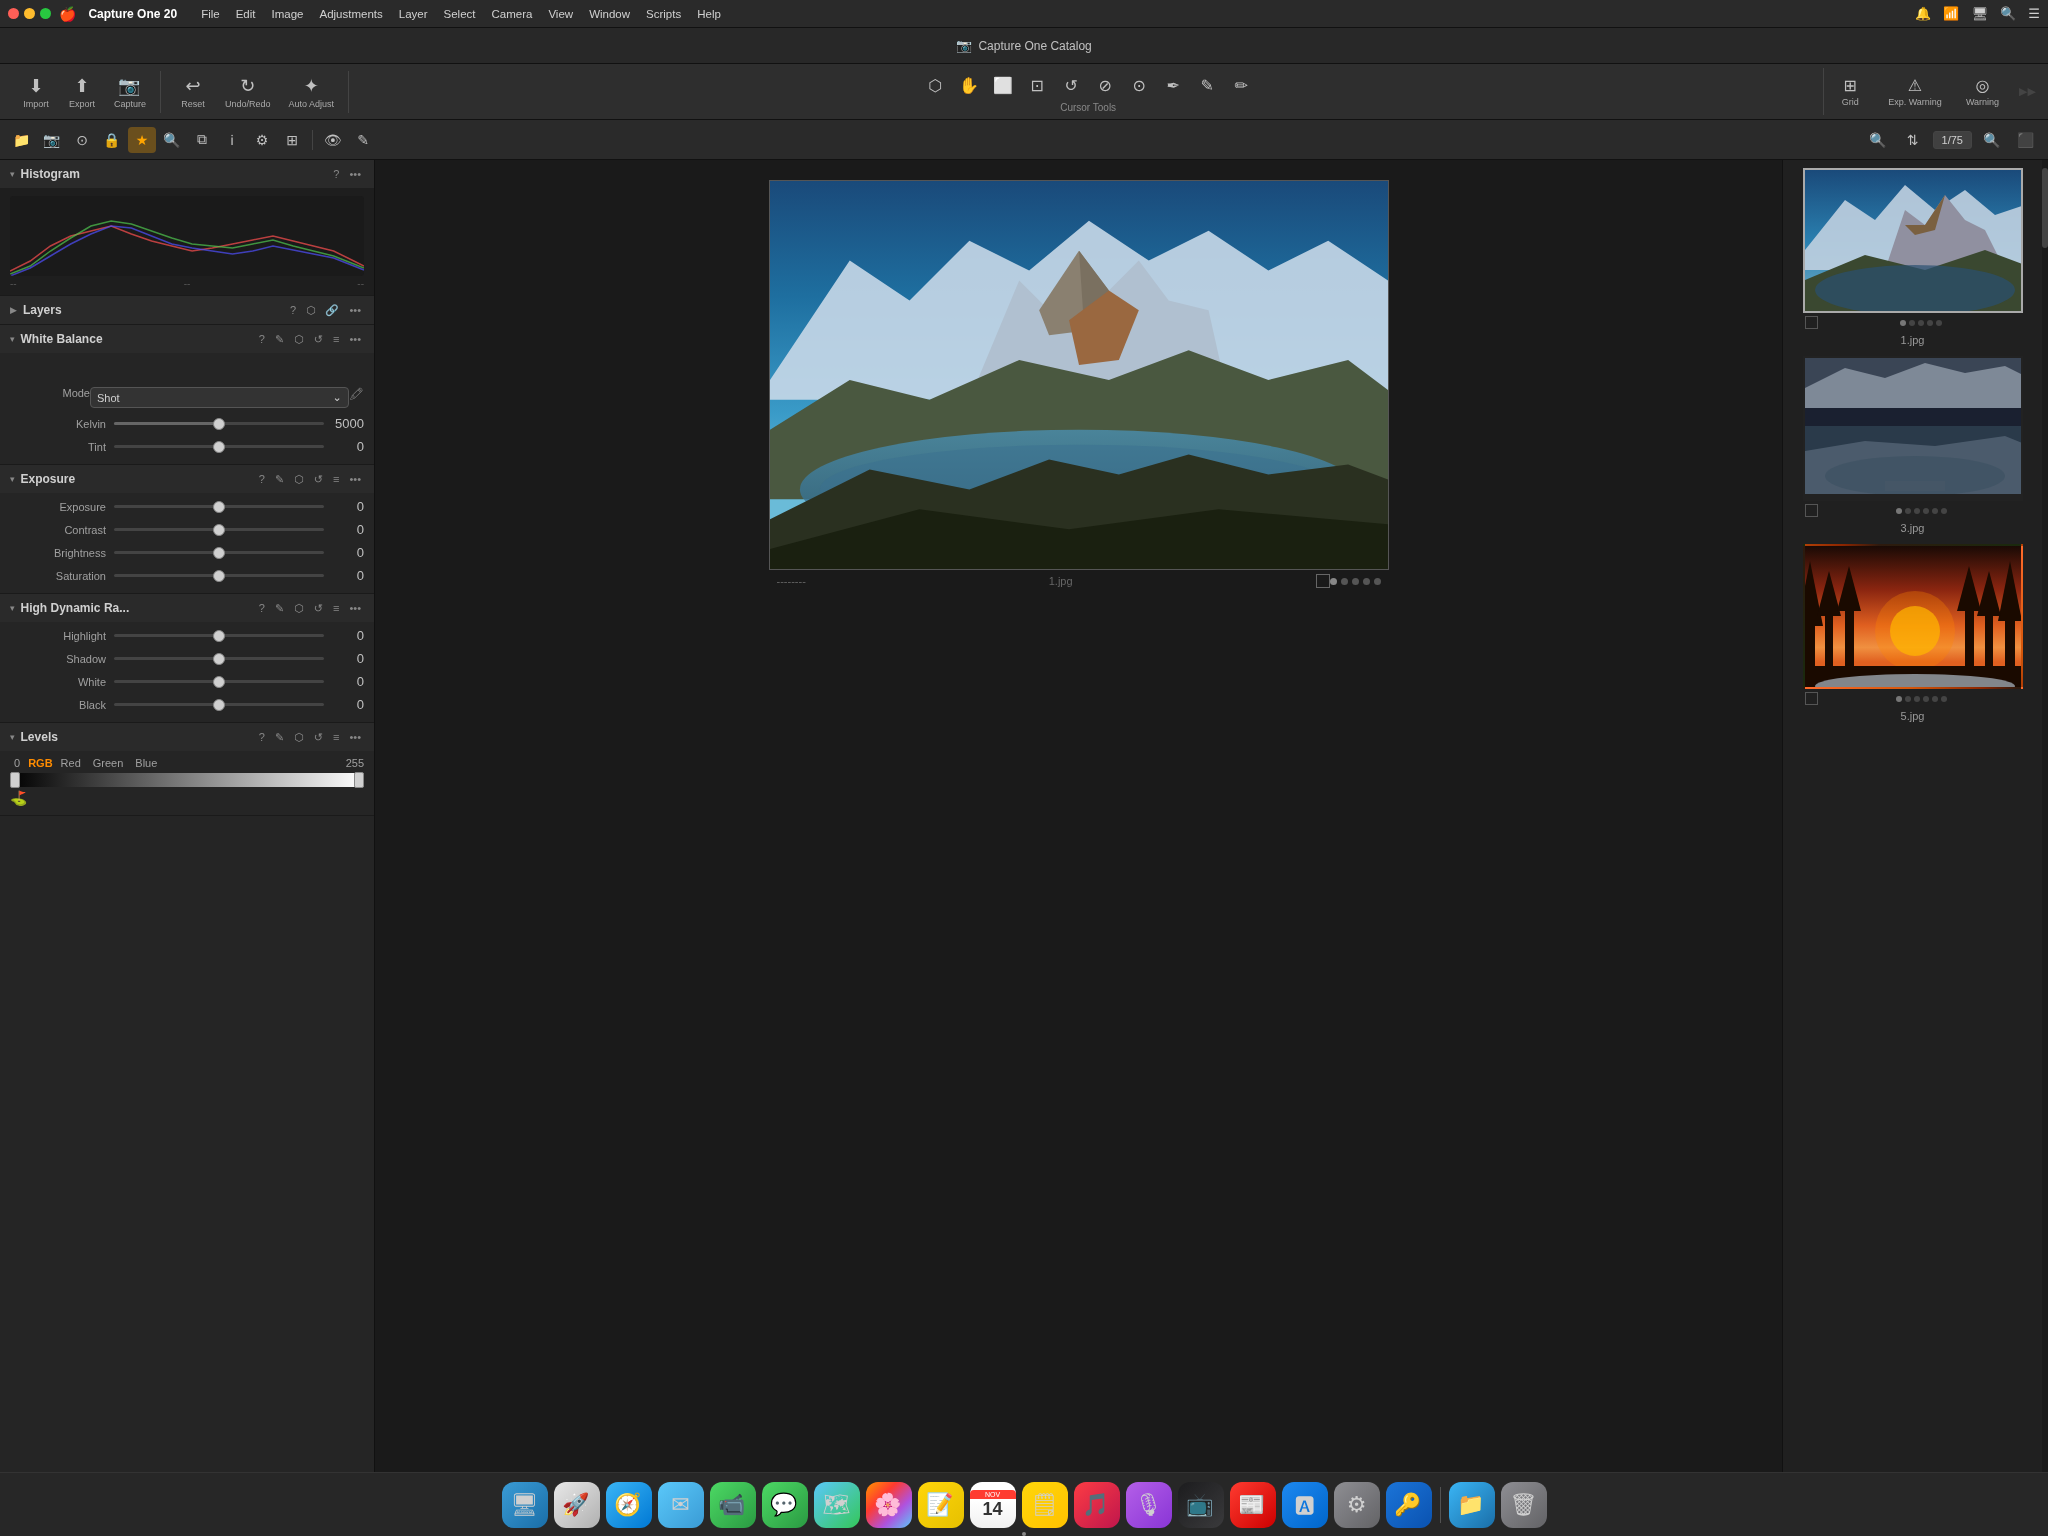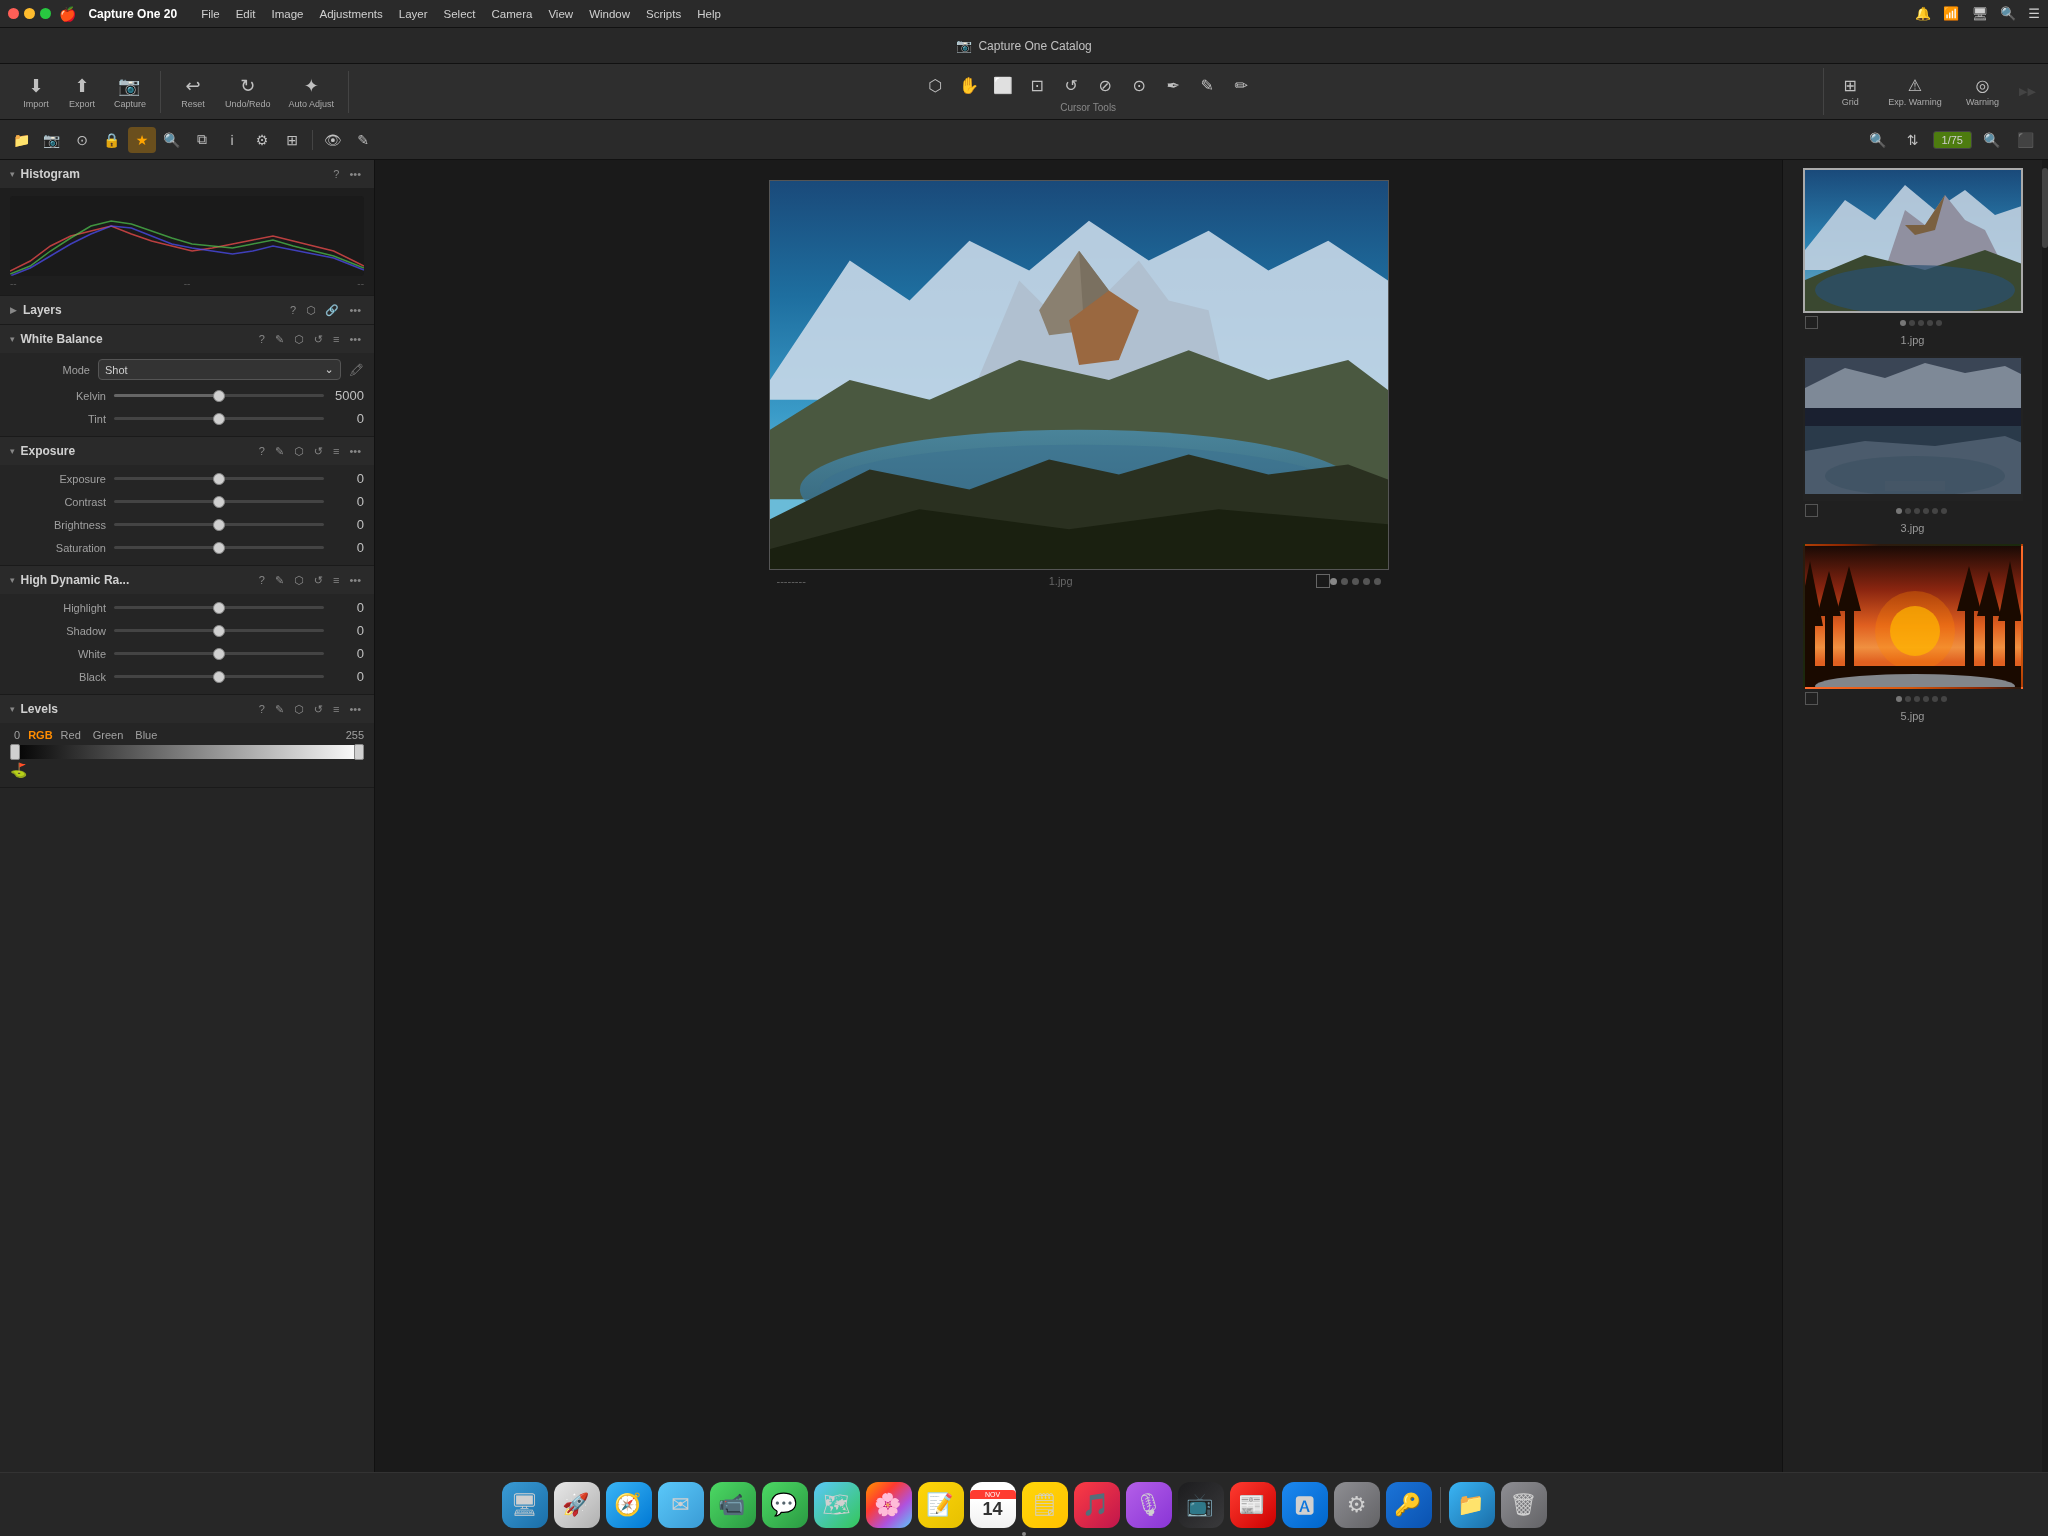--- a/index.html
+++ b/index.html
@@ -174,21 +174,21 @@
     }
     .sec-btn.active { background: rgba(255,165,0,0.3); color: #ffa500; }
     .sec-sep { width: 1px; height: 20px; background: #444; margin: 0 4px; }
     .sec-right {
       margin-left: auto;
       display: flex;
       align-items: center;
       gap: 6px;
     }
     .counter-display {
-      background: #4d7c0f;
+      background: #404040;
       border: 1px solid #444;
       border-radius: 3px;
       padding: 2px 8px;
       font-size: 11px;
       color: #d0d0d0;
     }
 
     
     .main-layout {
       display: flex;
@@ -289,23 +289,23 @@
     .slider-value {
       width: 32px;
       text-align: right;
       font-size: 13px;
       color: #c0c0c0;
     }
 
     
     .mode-row {
       display: flex;
-      align-items: center;
+      align-items: flex-start;
       padding: 4px 10px;
-      gap: 8px;
+      margin-top: 28px;
     }
     .mode-label { width: 80px; font-size: 11px; color: #a0a0a0; text-align: right; }
     .mode-select {
       flex: 1;
       background: #333;
       border: 1px solid #555;
       border-radius: 4px;
       color: #d0d0d0;
       font-size: 11px;
       padding: 3px 6px;

